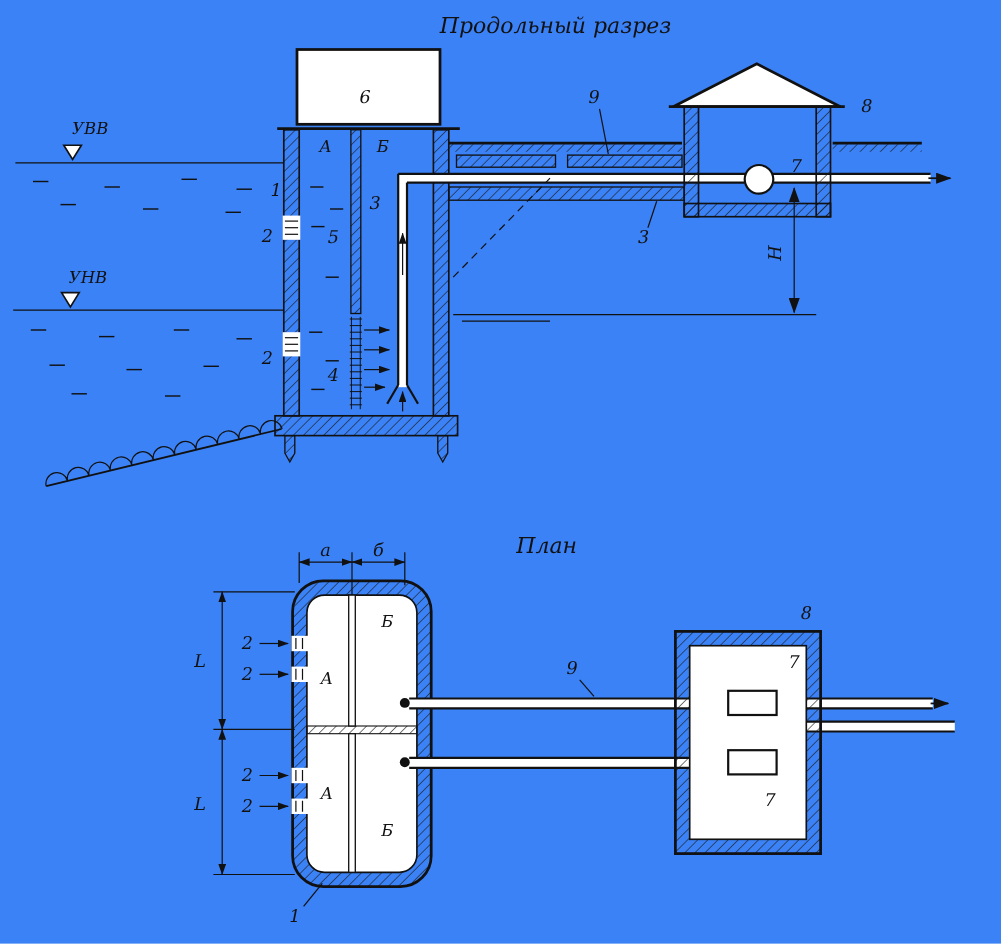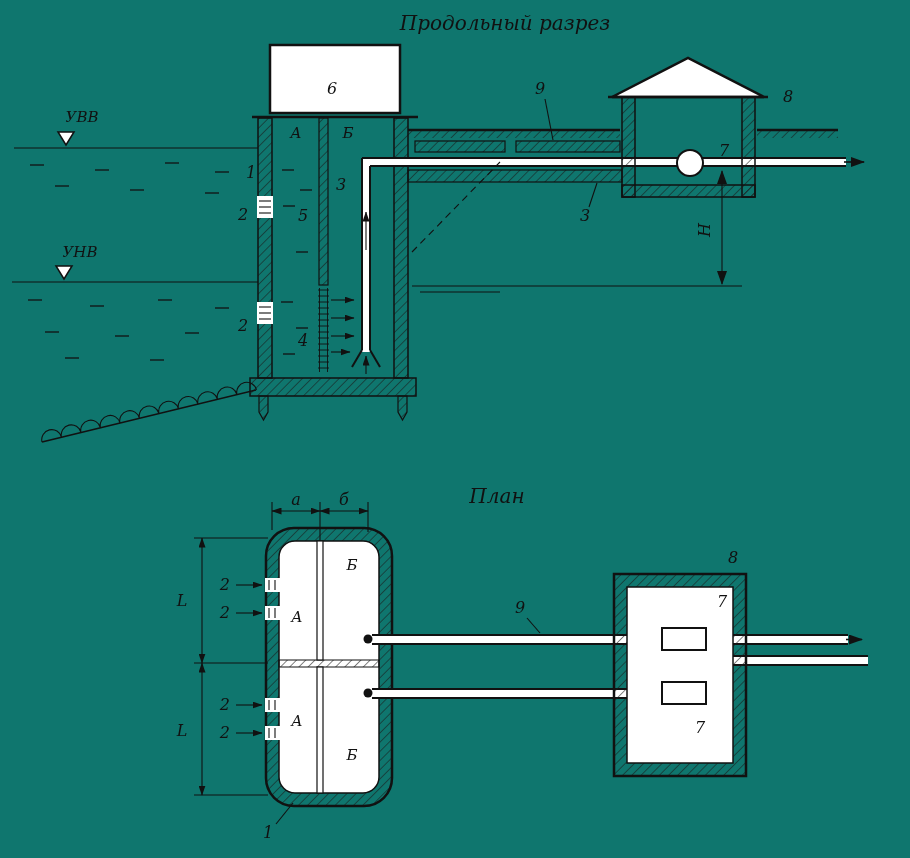--- a/index.html
+++ b/index.html
@@ -1,16 +1,16 @@
 <!DOCTYPE html>
 <html><head>
 <meta charset="utf-8">
 <style>
   html,body{margin:0;padding:0;background:#ffffff;}
-  .page{width:910px;height:858px;position:relative;background:#0f766e;}
+  .page{width:910px;height:858px;position:relative;background:#3b82f6;}
   svg{display:block;}
   text{font-family:"DejaVu Serif",serif;font-style:italic;fill:#111;}
   .title{font-size:20px;}
   .lbl{font-size:16px;}
   .lbl-sm{font-size:15px;}
   .thick{stroke:#111;stroke-width:2.5;fill:none;}
   .med{stroke:#111;stroke-width:1.6;fill:none;}
   .thin{stroke:#111;stroke-width:1.1;fill:none;}
   .pipe{stroke:#111;stroke-width:2;fill:none;}
 </style>

